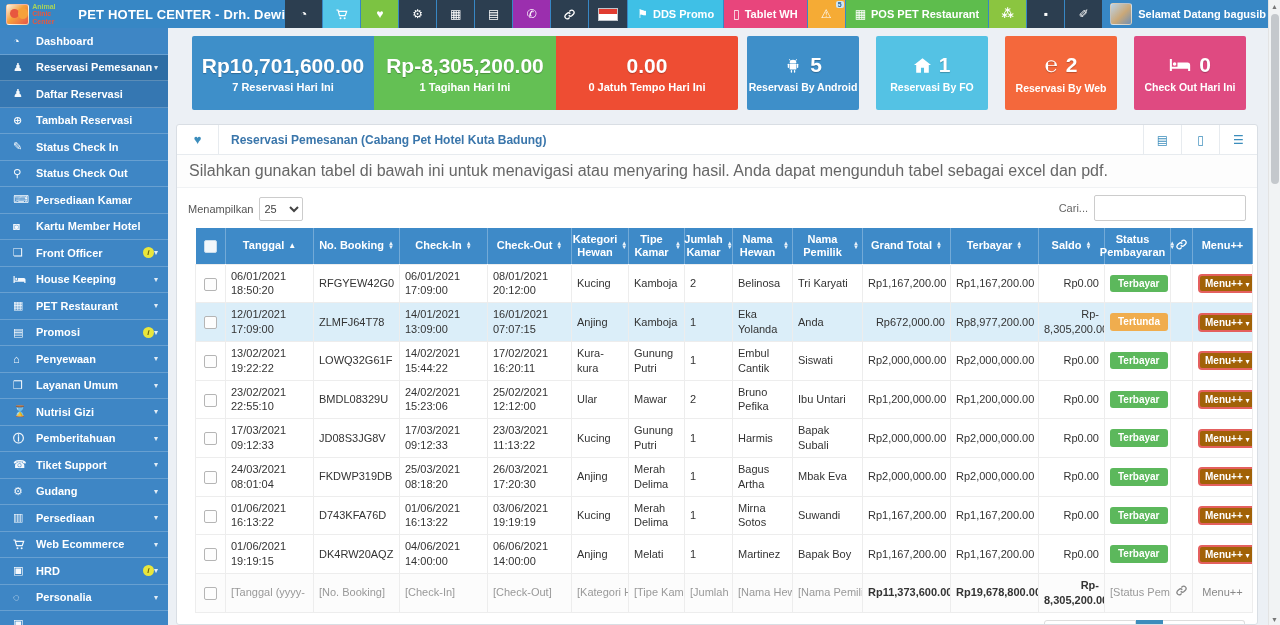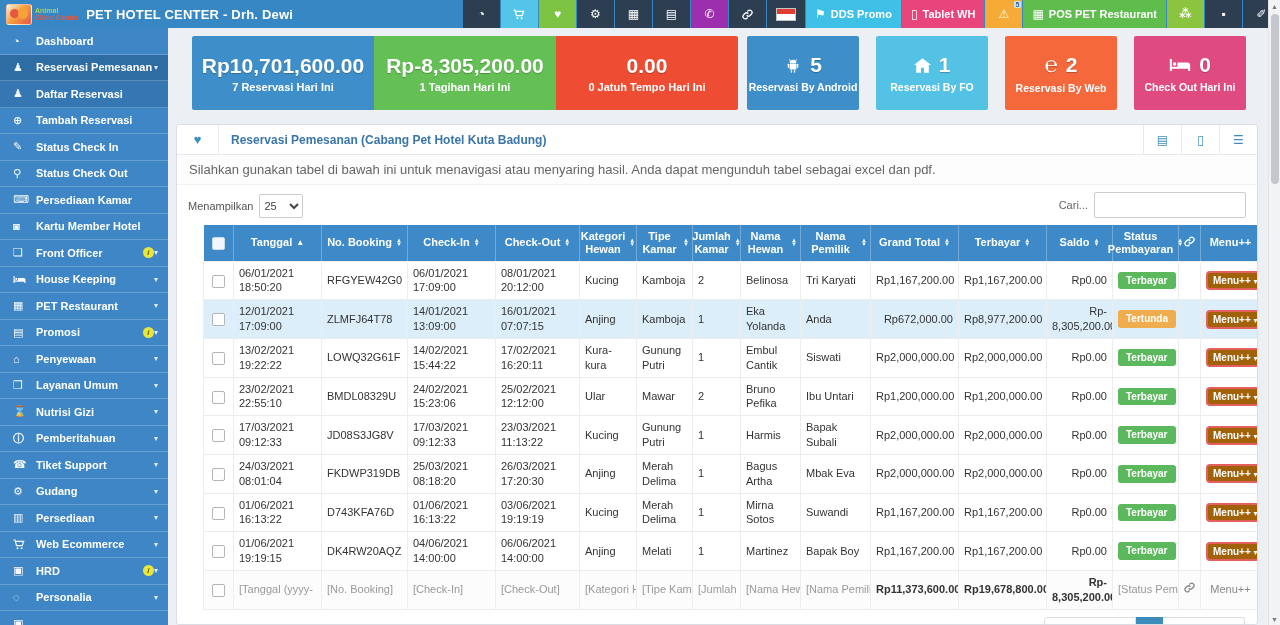--- a/index.html
+++ b/index.html
@@ -67,29 +67,29 @@
   .panel { margin-top:14px; background:#fff; border:1px solid #d9dee4; border-radius:3px;
     height:501px; overflow:hidden; }
   .panel-heading { height:30px; display:flex; align-items:stretch; border-bottom:1px solid #e7ebef; }
   .ph-icon { width:42px; display:flex; align-items:center; justify-content:center; color:#3c8dbc;
     font-size:13px; border-right:1px solid #e7ebef; }
   .ph-title { flex:1; display:flex; align-items:center; padding-left:12px; color:#3a76ab;
     font-weight:bold; font-size:12px; }
   .ph-actions { display:flex; }
   .ph-btn { width:38px; display:flex; align-items:center; justify-content:center;
     border-left:1px solid #e7ebef; color:#3c8dbc; font-size:12px; cursor:pointer; }
-  .panel-info { padding:7px 12px; font-size:13px; color:#666; border-bottom:1px solid #f0f2f4; background:#fdfdfd; }
+  .panel-info { padding:7px 12px; font-size:16px; color:#666; border-bottom:1px solid #f0f2f4; background:#fdfdfd; }
   .controls { display:flex; align-items:flex-end; padding:7px 11px; font-size:11px; color:#555; height:40px; }
   .len { display:flex; align-items:center; gap:6px; }
   .len select { height:24px; min-width:44px; border:1px solid #ccc; border-radius:2px; font-size:11px;
     color:#444; background:#fff; font-family:inherit; }
   .search { margin-left:auto; display:flex; align-items:center; gap:6px; color:#666; }
   .search input { width:152px; height:26px; border:1px solid #ccc; border-radius:2px; padding:0 6px;
     font-family:inherit; font-size:11px; }
-  .table-wrap { padding:0 2px;margin-left:24px; }
+  .table-wrap { padding:0 18px; }
   table { width:100%; border-collapse:collapse; table-layout:fixed; font-size:11px; color:#333; }
   thead th { background:#3e8ac8; color:#fff; font-weight:bold; padding:4px 3px; height:36px;
     border-right:1px solid rgba(255,255,255,.28); vertical-align:middle; line-height:1.2; cursor:pointer; }
   thead th .hwrap { display:flex; align-items:center; justify-content:center; gap:4px; }
   .sort { display:inline-flex; flex-direction:column; line-height:.55; font-size:6px; opacity:.9; }
   .sort-asc { font-size:8px; line-height:1; }
   tbody td { padding:4px 5px; border:1px solid #ededed; vertical-align:middle; line-height:1.35;
     background:#fff; height:38px; overflow:hidden; }
   tr.highlight td { background:#dbeef9; }
   td.num, th.num { text-align:right; }
@@ -193,20 +193,24 @@
       <div class="tile" style="background: rgb(139, 197, 64);">
         <span class="ic">⁂</span>
       </div>
       <div class="tile" style="background: rgb(44, 62, 80);">
         <span class="ic">▪</span>
       </div>
       <div class="tile" style="background: rgb(44, 62, 80);">
         <span class="ic">✐</span>
       </div>
     </nav>
+  <div class="nav-user">
+    <div class="avatar"></div>
+    <span>Selamat Datang bagusib</span>
+  </div>
 </header>
 
 <aside class="sidebar">
     <div class="side-item">
       <span class="ic">◔</span>
       <span class="lbl">Dashboard</span>
     </div>
     <div class="side-item open">
       <span class="ic">♟</span>
       <span class="lbl">Reservasi Pemesanan</span>

